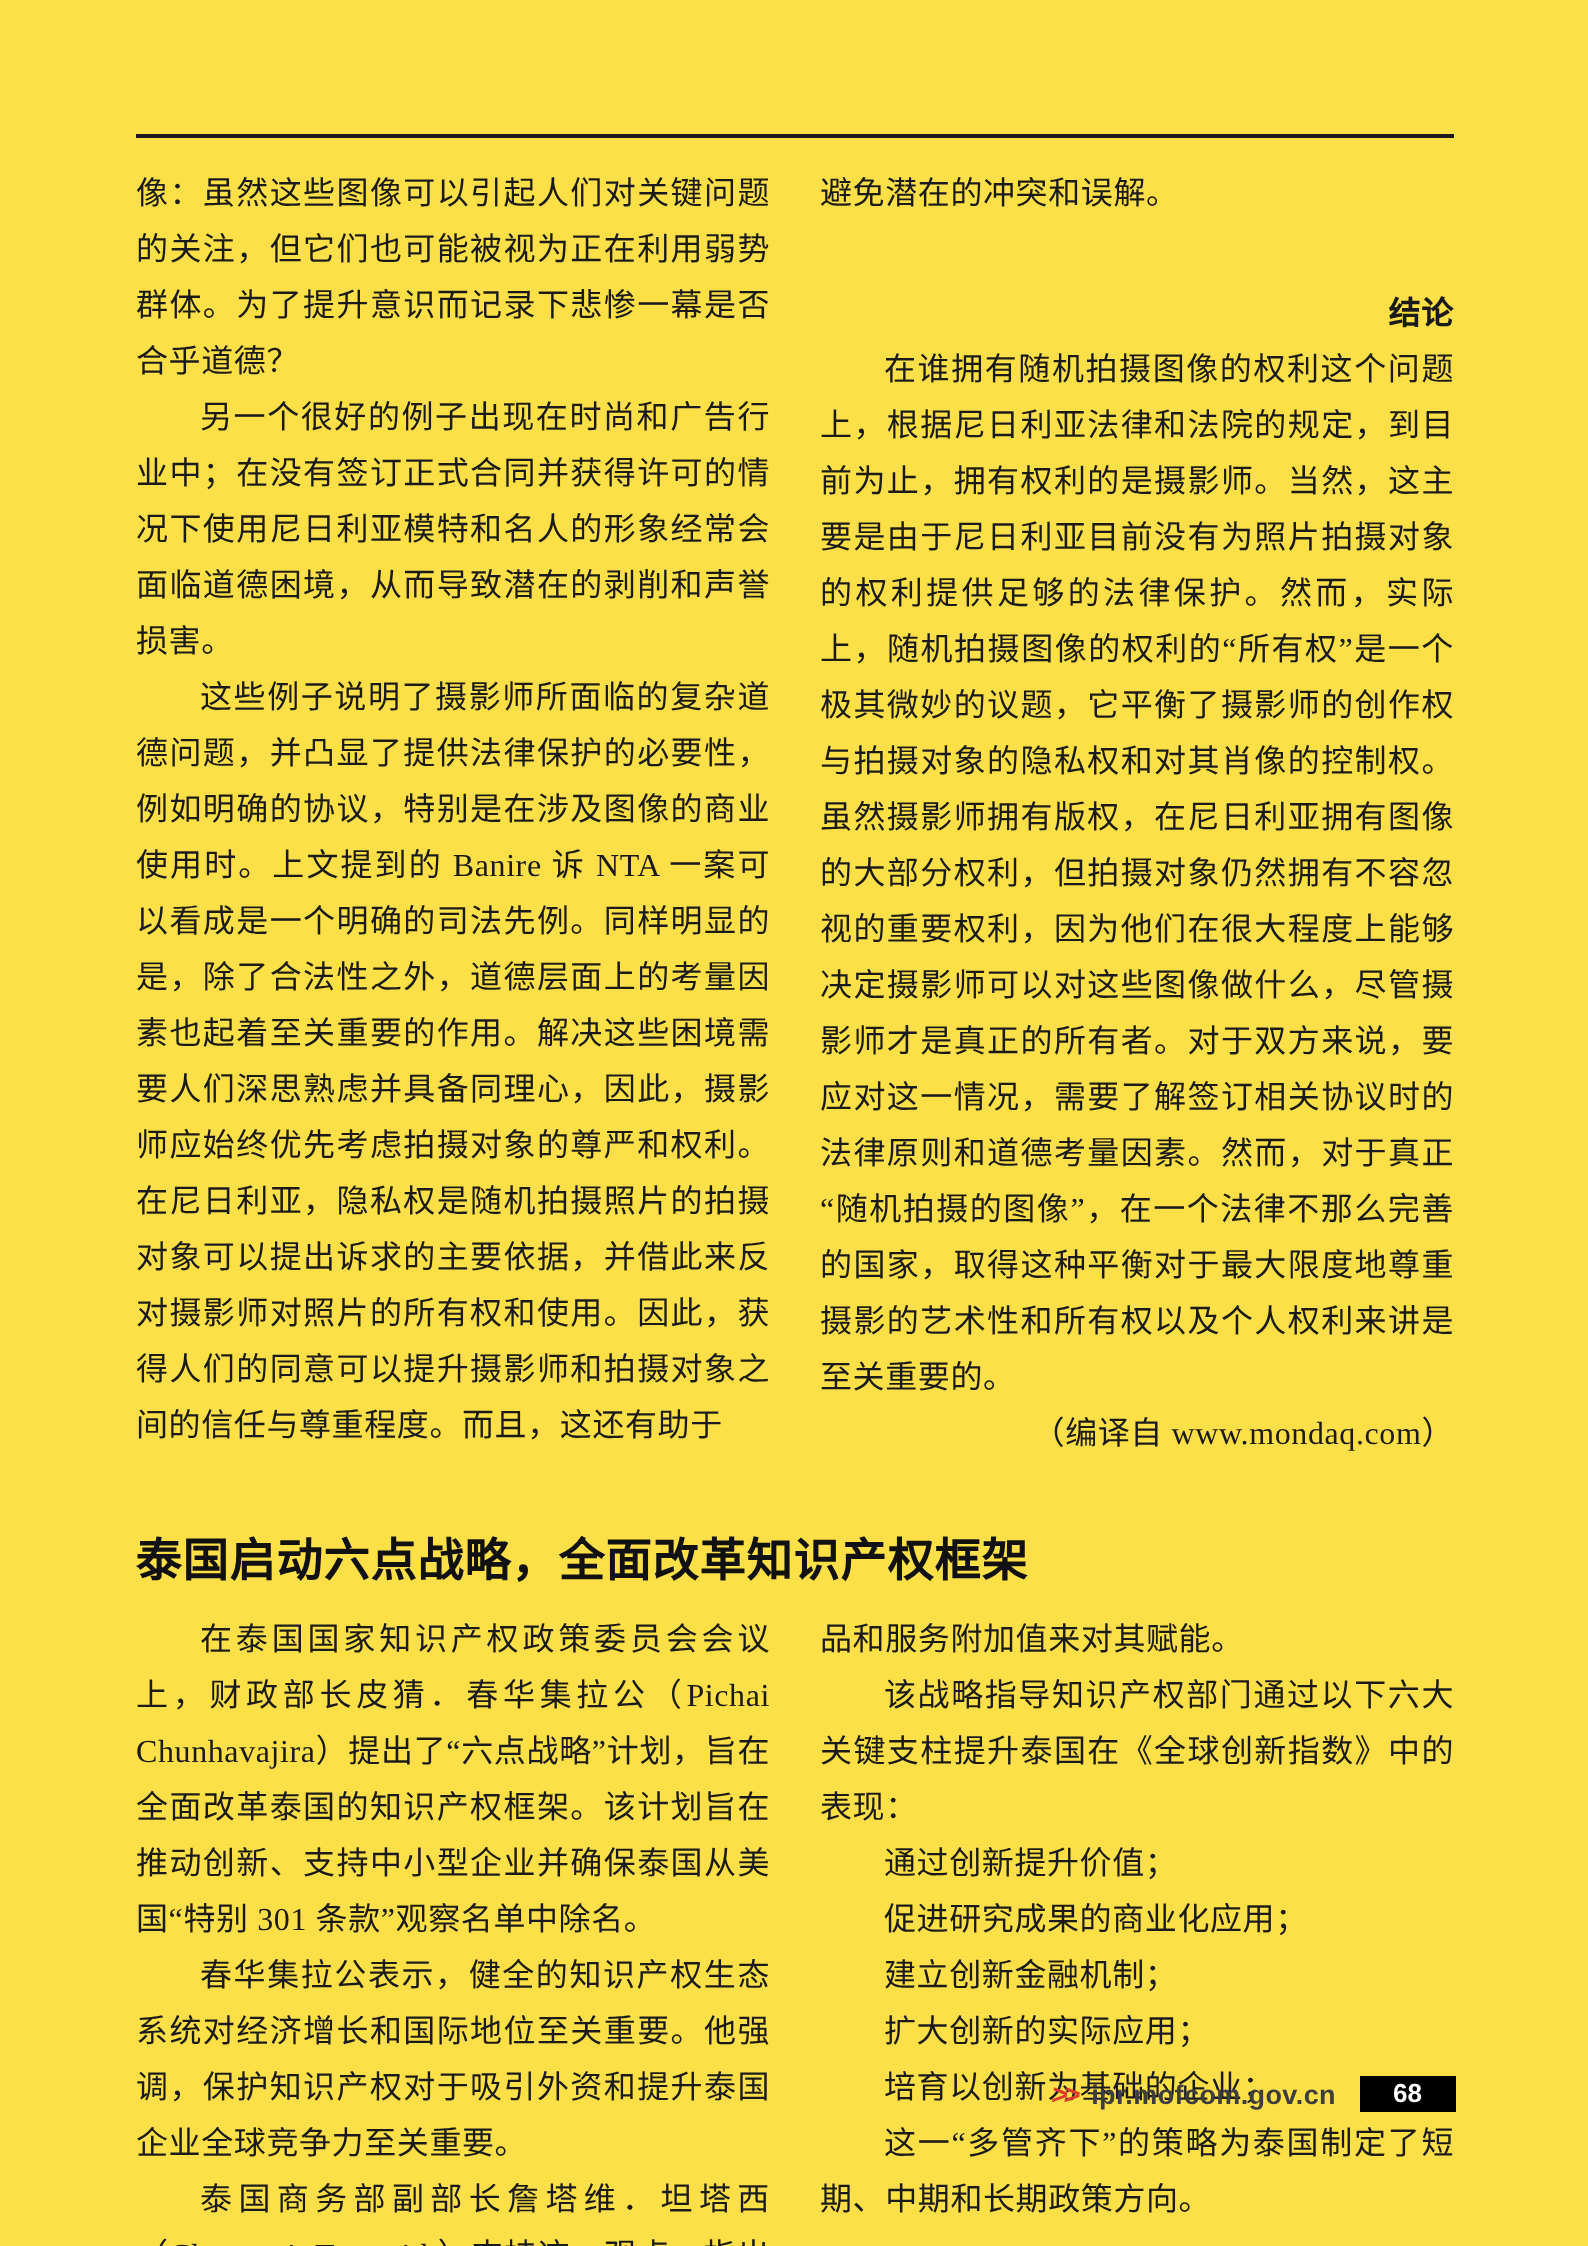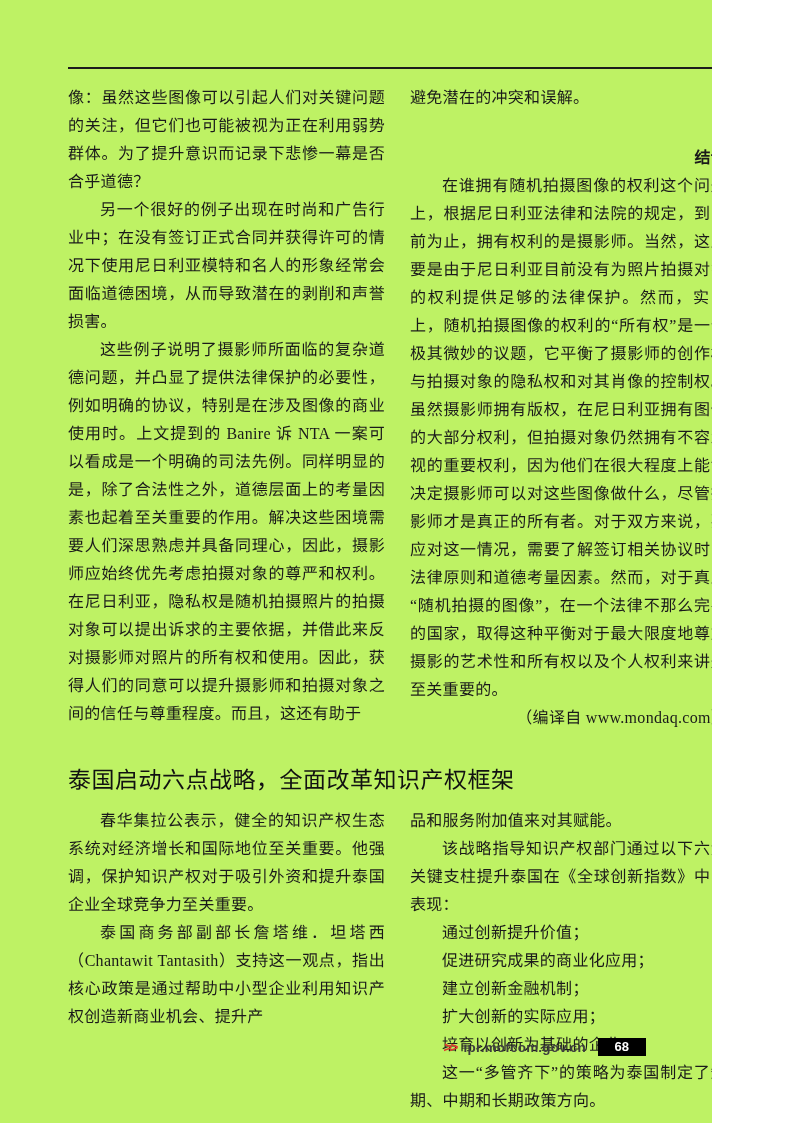--- a/index.html
+++ b/index.html
@@ -3,23 +3,23 @@
 <meta charset="utf-8">
 <style>
   * { margin: 0; padding: 0; box-sizing: border-box; }
   html, body { background: #ffffff; }
   body {
     font-family: "Liberation Serif", "DejaVu Serif", serif;
     color: #1a1a1a;
   }
   .page {
     position: relative;
-    width: 712px;
+    width: 794px;
     height: 1123px;
-    background: #bef264;
+    background: #fde047;
     overflow: hidden;
   }
   .content {
     position: absolute;
     left: 68px;
     top: 0;
     width: 659px;
   }
   .header-rule {
     margin-top: 67px;
@@ -49,21 +49,21 @@
     text-align: right;
     margin-top: 32px;
   }
   p.attribution {
     text-align: right;
     text-indent: 0;
   }
   .article2-title {
     margin-top: 33px;
     font-family: "Liberation Sans", "DejaVu Sans", sans-serif;
-    font-weight: 400;
+    font-weight: 700;
     font-size: 23px;
     line-height: 30px;
     letter-spacing: 0.5px;
     color: #111111;
   }
   .columns.second { margin-top: 12px; }
   .footer {
     position: absolute;
     top: 1038px;
     right: 66px;
@@ -117,20 +117,21 @@
         <p class="body-text sub-heading">结论</p>
         <p class="body-text indent">在谁拥有随机拍摄图像的权利这个问题上，根据尼日利亚法律和法院的规定，到目前为止，拥有权利的是摄影师。当然，这主要是由于尼日利亚目前没有为照片拍摄对象的权利提供足够的法律保护。然而，实际上，随机拍摄图像的权利的“所有权”是一个极其微妙的议题，它平衡了摄影师的创作权与拍摄对象的隐私权和对其肖像的控制权。虽然摄影师拥有版权，在尼日利亚拥有图像的大部分权利，但拍摄对象仍然拥有不容忽视的重要权利，因为他们在很大程度上能够决定摄影师可以对这些图像做什么，尽管摄影师才是真正的所有者。对于双方来说，要应对这一情况，需要了解签订相关协议时的法律原则和道德考量因素。然而，对于真正“随机拍摄的图像”，在一个法律不那么完善的国家，取得这种平衡对于最大限度地尊重摄影的艺术性和所有权以及个人权利来讲是至关重要的。</p>
         <p class="body-text attribution">（编译自 www.mondaq.com）</p>
       </div>
     </div>
 
     <h1 class="article2-title">泰国启动六点战略，全面改革知识产权框架</h1>
 
     <div class="columns second">
       <div class="col">
+        <p class="body-text indent">在泰国国家知识产权政策委员会会议上，财政部长皮猜．春华集拉公（Pichai Chunhavajira）提出了“六点战略”计划，旨在全面改革泰国的知识产权框架。该计划旨在推动创新、支持中小型企业并确保泰国从美国“特别 301 条款”观察名单中除名。</p>
         <p class="body-text indent">春华集拉公表示，健全的知识产权生态系统对经济增长和国际地位至关重要。他强调，保护知识产权对于吸引外资和提升泰国企业全球竞争力至关重要。</p>
         <p class="body-text indent">泰国商务部副部长詹塔维．坦塔西（Chantawit Tantasith）支持这一观点，指出核心政策是通过帮助中小型企业利用知识产权创造新商业机会、提升产</p>
       </div>
       <div class="col">
         <p class="body-text">品和服务附加值来对其赋能。</p>
         <p class="body-text indent">该战略指导知识产权部门通过以下六大关键支柱提升泰国在《全球创新指数》中的表现：</p>
         <p class="body-text indent">通过创新提升价值；</p>
         <p class="body-text indent">促进研究成果的商业化应用；</p>
         <p class="body-text indent">建立创新金融机制；</p>
         <p class="body-text indent">扩大创新的实际应用；</p>

